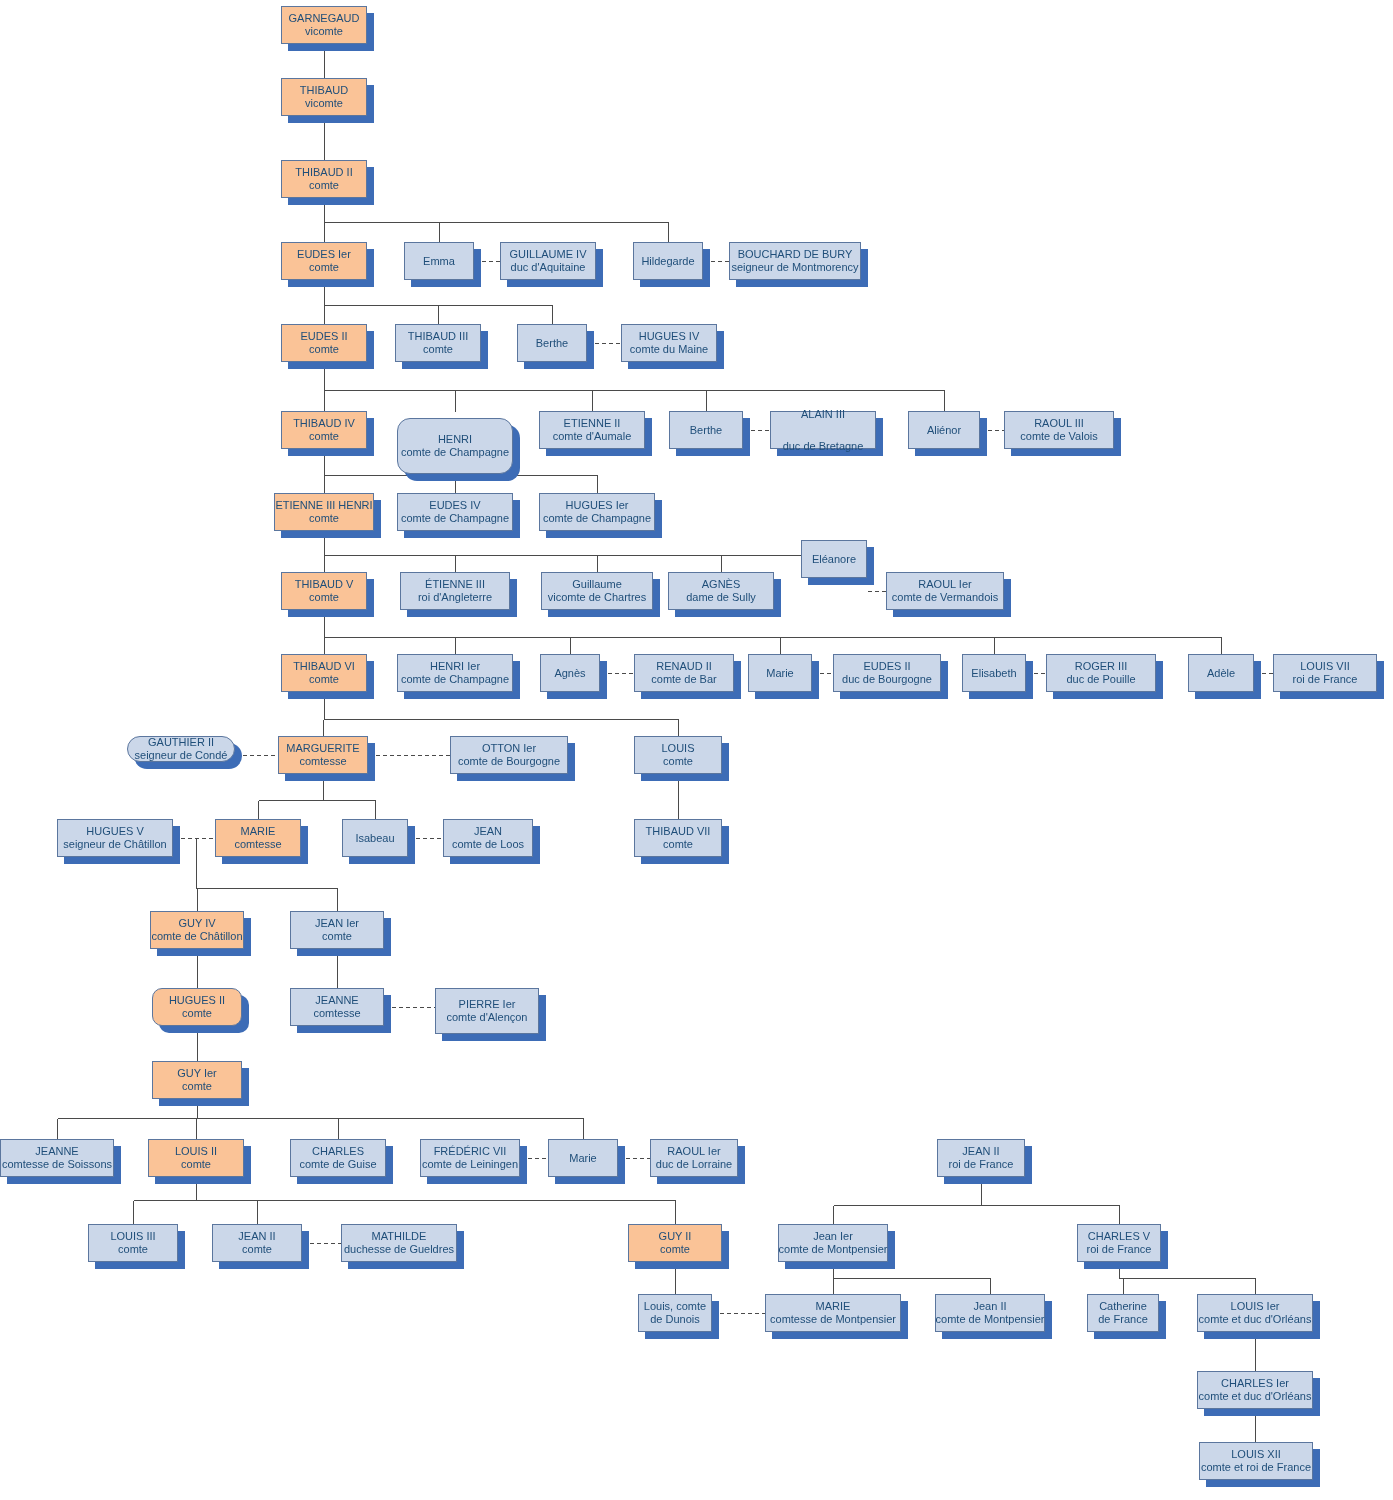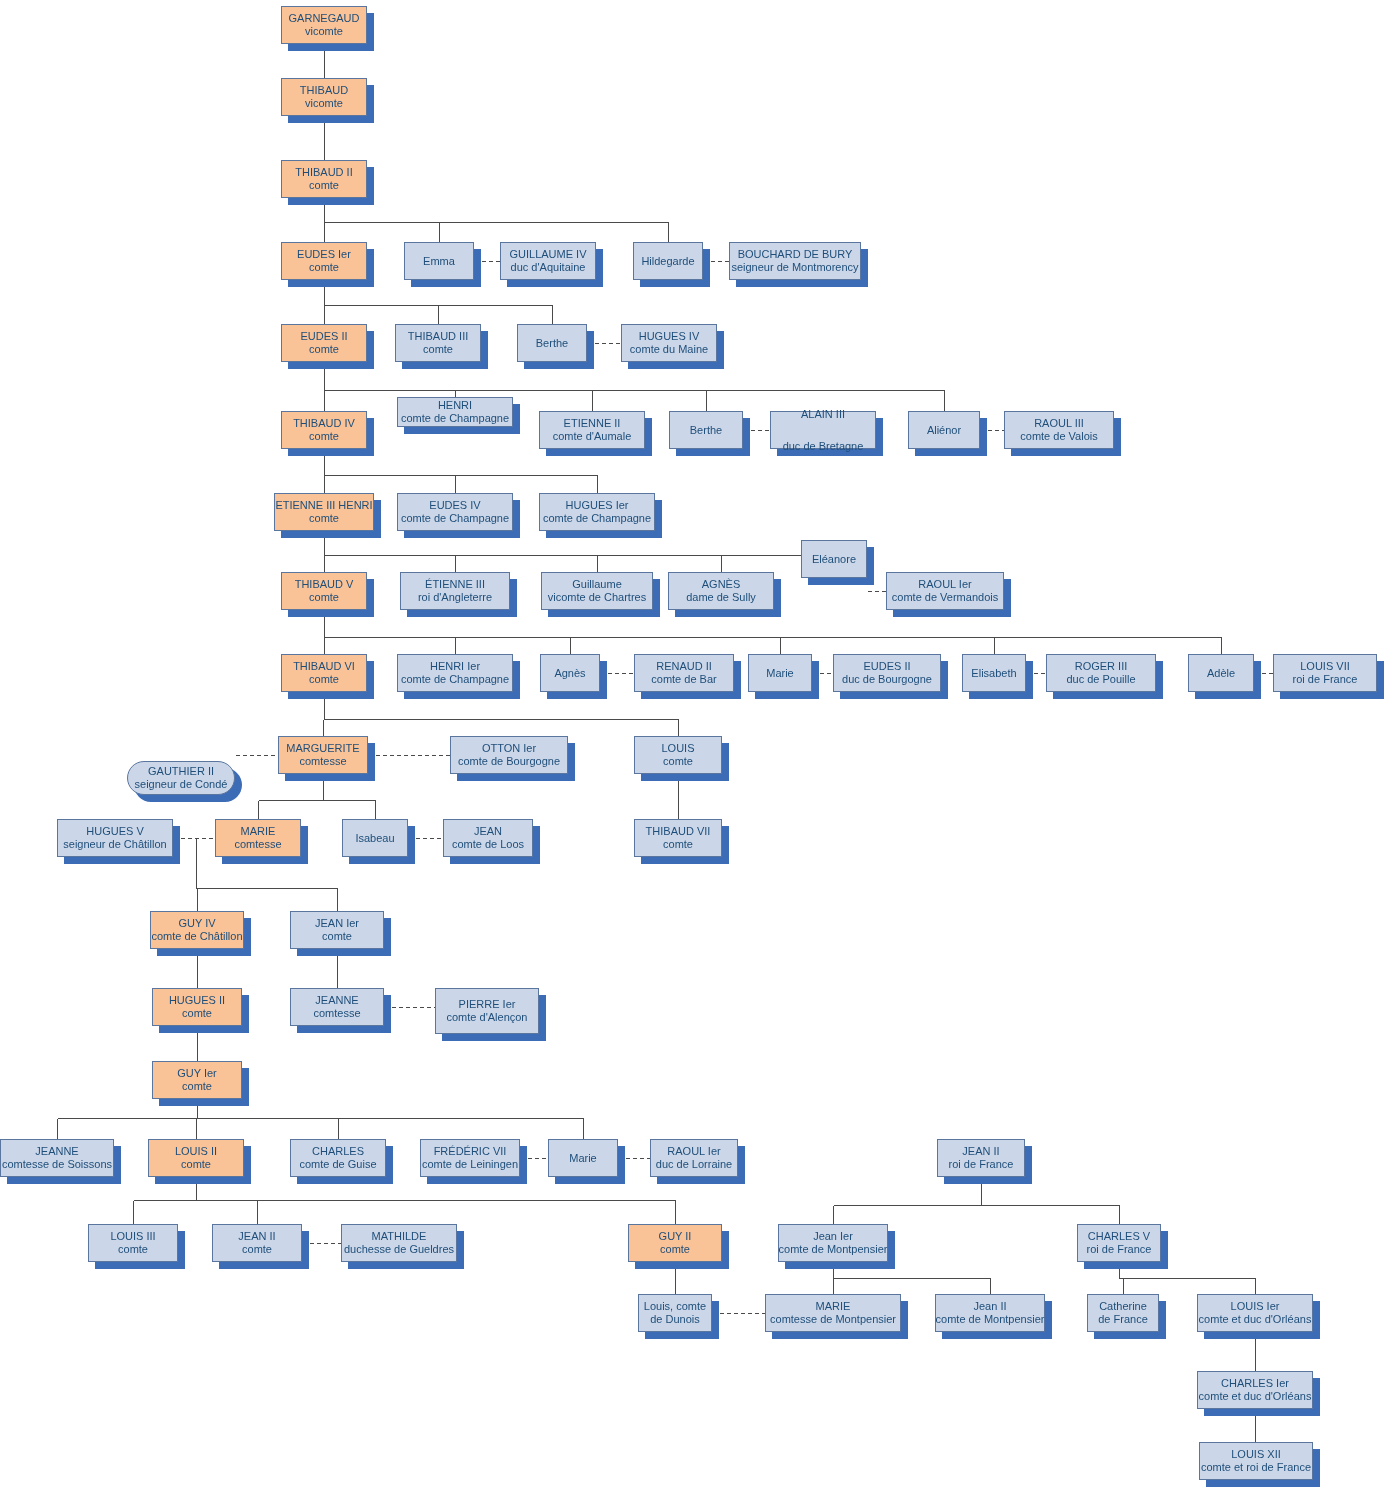--- a/index.html
+++ b/index.html
@@ -175,21 +175,21 @@
         <span class="name">Berthe</span>
       </div>
       <div class="node" style="left: 621px; top: 324px; width: 96px; height: 38px;">
         <span class="name">HUGUES IV</span>
         <span class="title">comte du Maine</span>
       </div>
       <div class="node main" style="left: 281px; top: 411px; width: 86px; height: 38px;">
         <span class="name">THIBAUD IV</span>
         <span class="title">comte</span>
       </div>
-      <div class="node" style="left: 397px; top: 397px; width: 116px; height: 30px;">
+      <div class="node" style="left: 397px; top: 418px; width: 116px; height: 56px; border-radius: 13px;">
         <span class="name">HENRI</span>
         <span class="title">comte de Champagne</span>
       </div>
       <div class="node" style="left: 539px; top: 411px; width: 106px; height: 38px;">
         <span class="name">ETIENNE II</span>
         <span class="title">comte d'Aumale</span>
       </div>
       <div class="node" style="left: 669px; top: 411px; width: 74px; height: 38px;">
         <span class="name">Berthe</span>
       </div>
@@ -268,21 +268,21 @@
         <span class="name">ROGER III</span>
         <span class="title">duc de Pouille</span>
       </div>
       <div class="node" style="left: 1188px; top: 654px; width: 66px; height: 38px;">
         <span class="name">Adèle</span>
       </div>
       <div class="node" style="left: 1273px; top: 654px; width: 104px; height: 38px;">
         <span class="name">LOUIS VII</span>
         <span class="title">roi de France</span>
       </div>
-      <div class="node" style="left: 127px; top: 761px; width: 108px; height: 34px; border-radius: 19px;">
+      <div class="node" style="left: 127px; top: 736px; width: 108px; height: 26px; border-radius: 19px;">
         <span class="name">GAUTHIER II</span>
         <span class="title">seigneur de Condé</span>
       </div>
       <div class="node main" style="left: 278px; top: 736px; width: 90px; height: 38px;">
         <span class="name">MARGUERITE</span>
         <span class="title">comtesse</span>
       </div>
       <div class="node" style="left: 450px; top: 736px; width: 118px; height: 38px;">
         <span class="name">OTTON Ier</span>
         <span class="title">comte de Bourgogne</span>
@@ -311,21 +311,21 @@
         <span class="title">comte</span>
       </div>
       <div class="node main" style="left: 150px; top: 911px; width: 94px; height: 38px;">
         <span class="name">GUY IV</span>
         <span class="title">comte de Châtillon</span>
       </div>
       <div class="node" style="left: 290px; top: 911px; width: 94px; height: 38px;">
         <span class="name">JEAN Ier</span>
         <span class="title">comte</span>
       </div>
-      <div class="node main" style="left: 152px; top: 988px; width: 90px; height: 38px;">
+      <div class="node main" style="left: 152px; top: 988px; width: 90px; height: 38px; border-radius: 10px;">
         <span class="name">HUGUES II</span>
         <span class="title">comte</span>
       </div>
       <div class="node" style="left: 290px; top: 988px; width: 94px; height: 38px;">
         <span class="name">JEANNE</span>
         <span class="title">comtesse</span>
       </div>
       <div class="node" style="left: 435px; top: 988px; width: 104px; height: 46px;">
         <span class="name">PIERRE Ier</span>
         <span class="title">comte d'Alençon</span>

